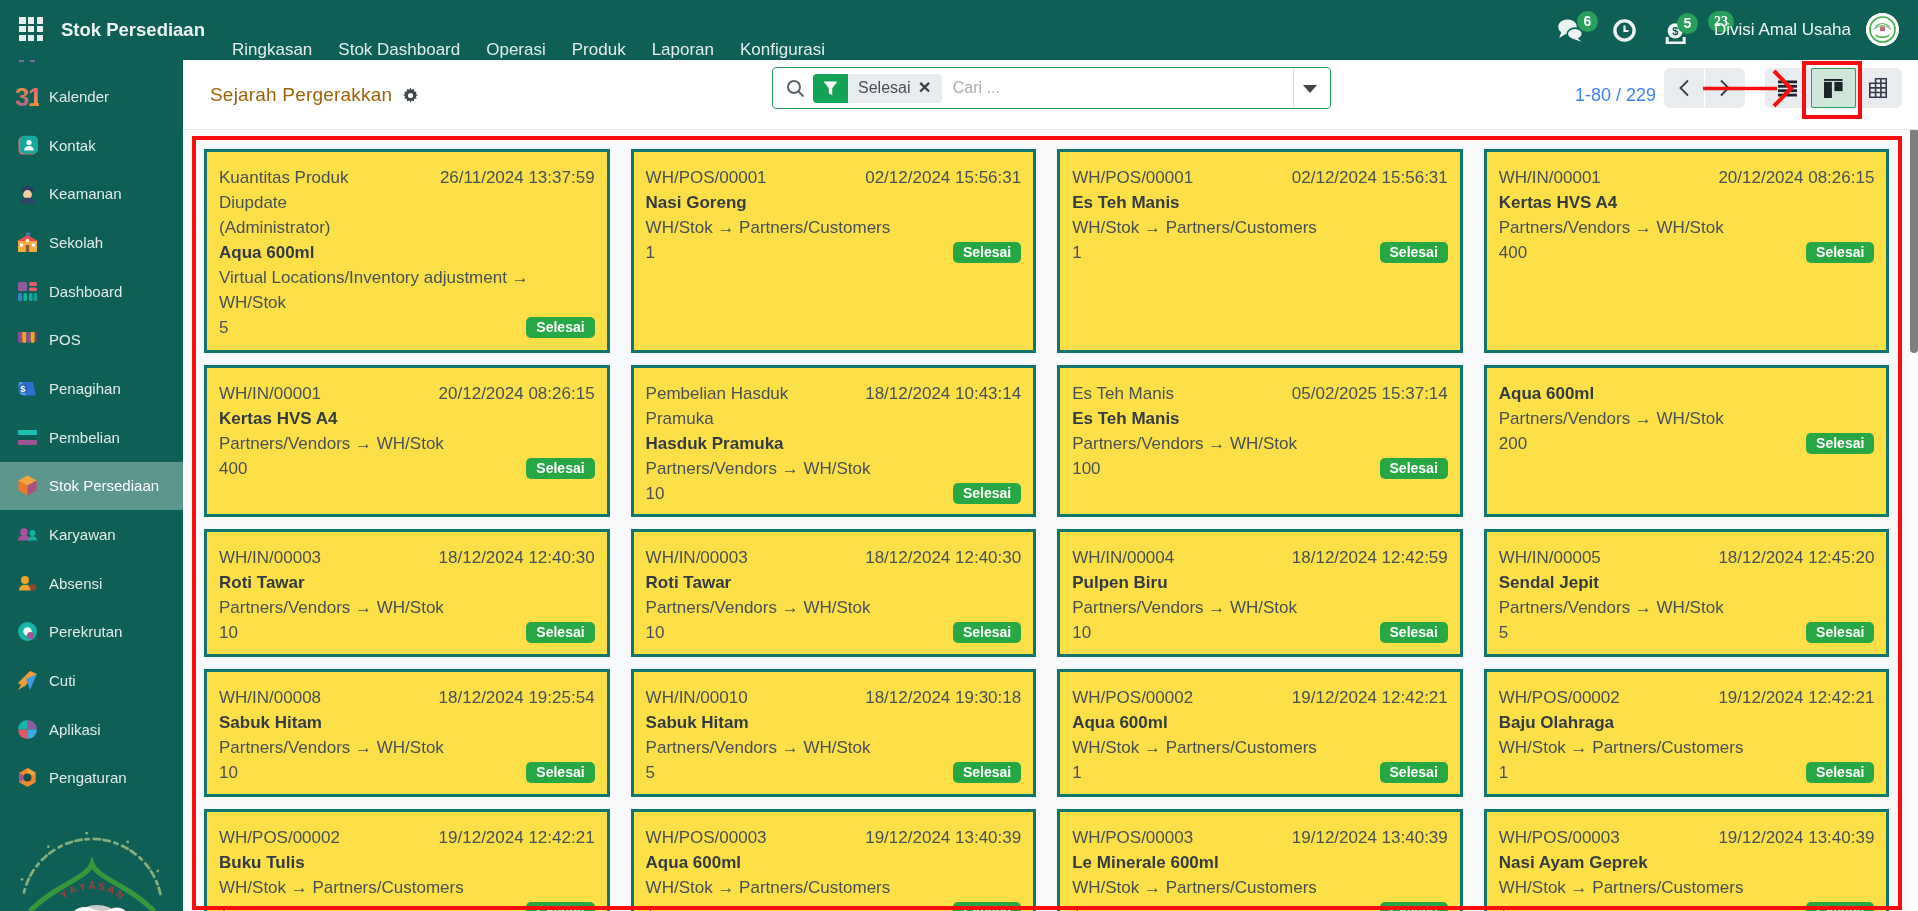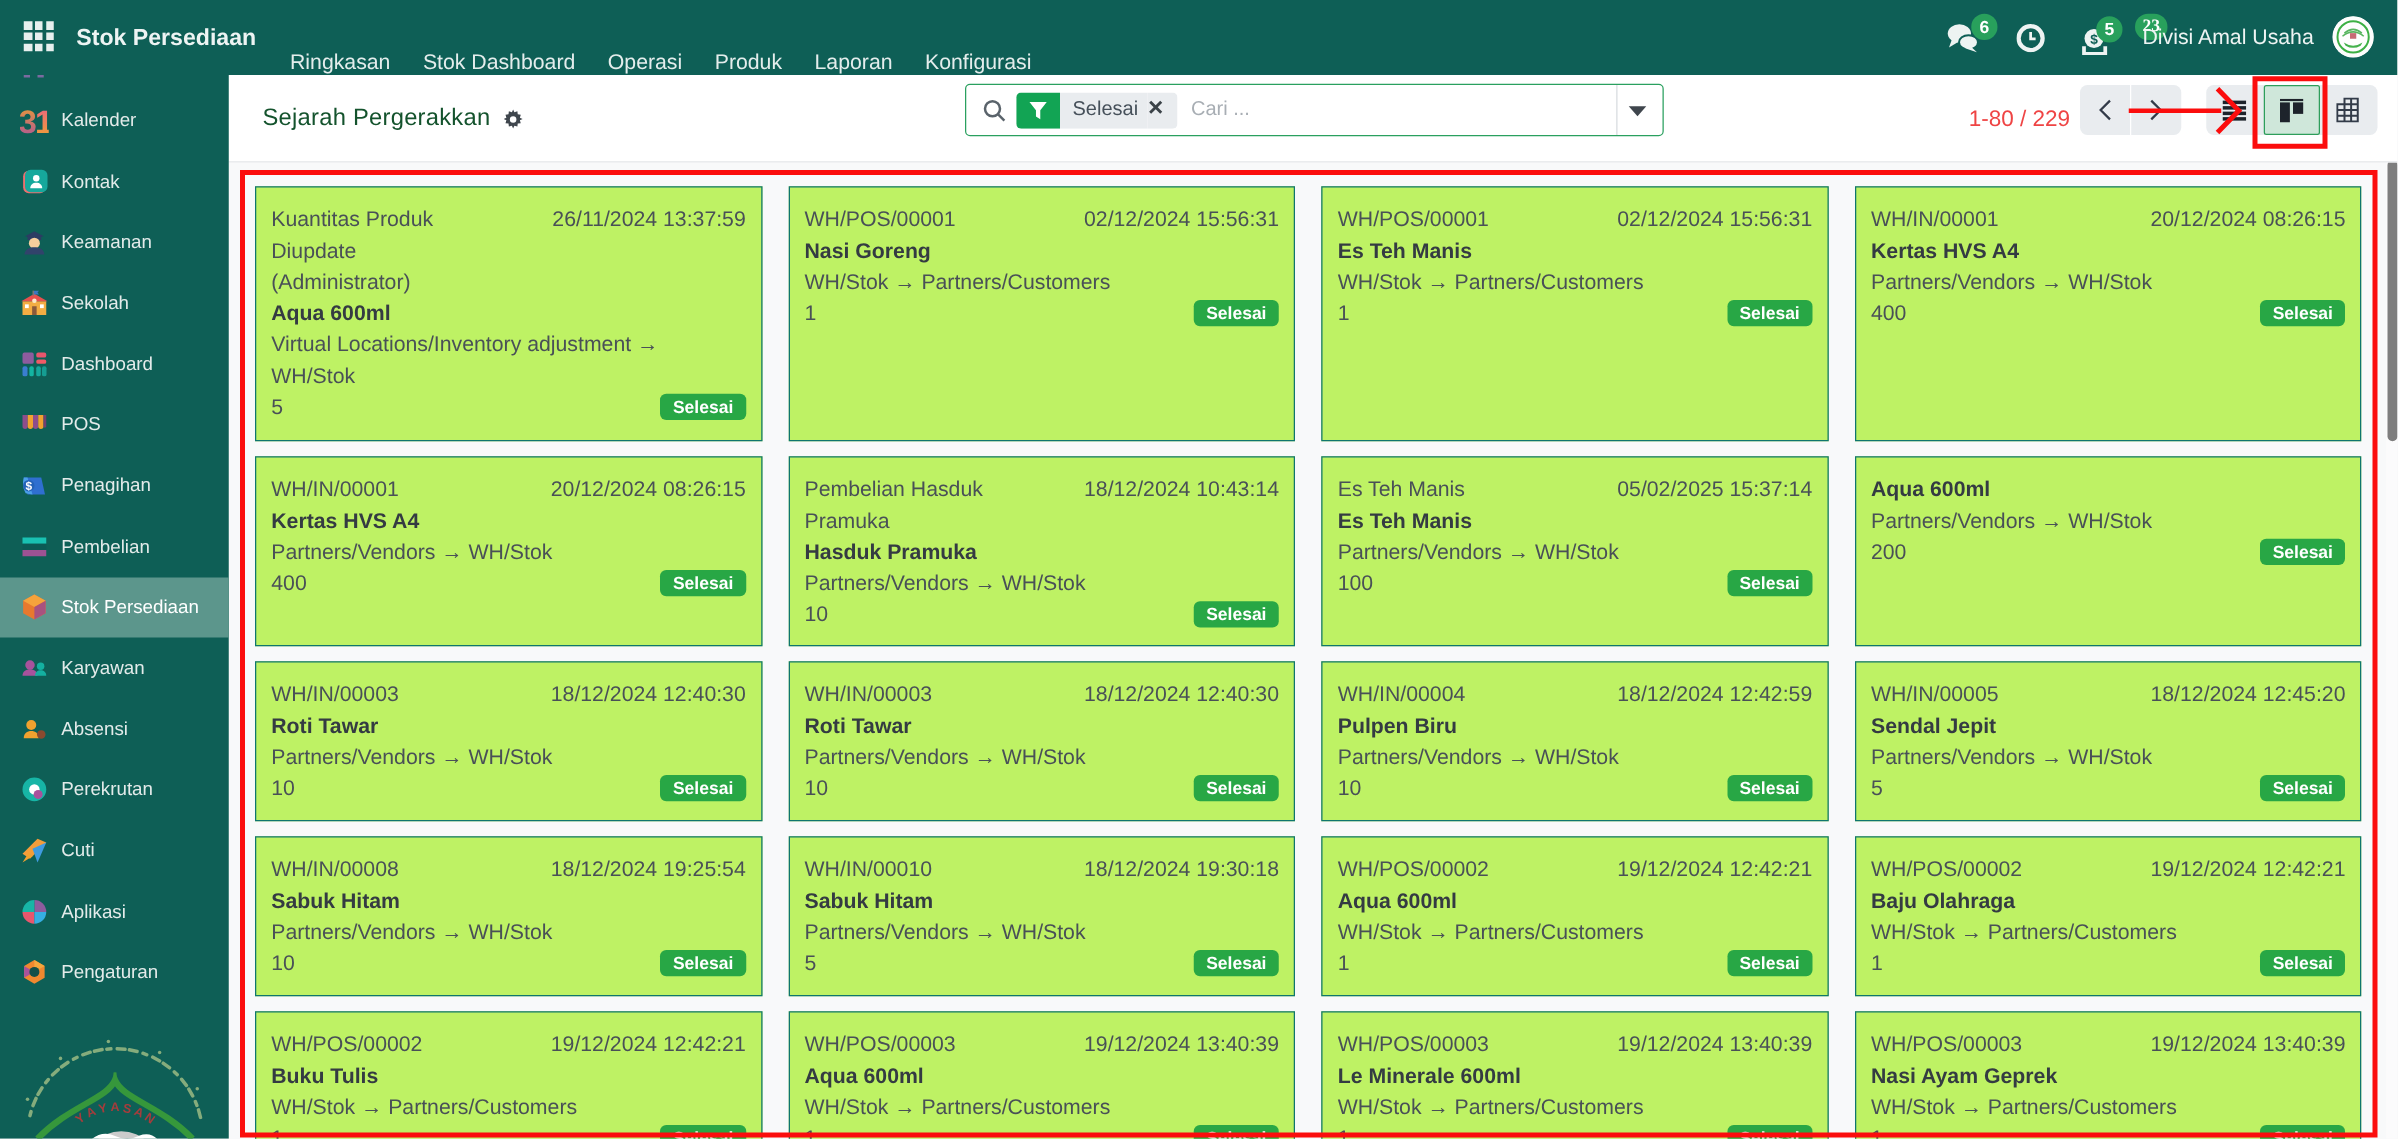--- a/index.html
+++ b/index.html
@@ -21,44 +21,44 @@
 .sidebar { position:absolute; left:0; top:60px; width:183px; height:851px; background:#0e5f56; z-index:4; }
 .frag { position:absolute; top:-3px; left:19px; width:5px; height:5px; background:#7a6ba0; z-index:7; }
 .frag2 { left:30px; }
 .side-items { position:absolute; top:12px; left:0; width:183px; }
 .sitem { height:48.7px; display:flex; align-items:center; padding-left:16px; color:#e3ebea; font-size:15px; }
 .sitem .sicon { width:23px; height:23px; margin-right:10px; flex:0 0 23px; }
 .sitem.active { background:#5c968c; color:#fff; }
 
 
 .controlbar { position:absolute; left:183px; top:60px; width:1735px; height:70px; background:#fff; border-bottom:1px solid #e3e6e9; z-index:3; }
-.title { position:absolute; left:27px; top:0; height:70px; line-height:70px; font-size:19px; letter-spacing:0.2px; color:#14532d; }
+.title { position:absolute; left:27px; top:0; height:70px; line-height:70px; font-size:19px; letter-spacing:0.2px; color:#a16207; }
 .gearwrap { position:absolute; left:219px; top:27px; }
 .searchbox { position:absolute; left:589px; top:7px; width:559px; height:42px; border:1.3px solid #2aa05f; border-radius:4px; background:#fff; display:flex; align-items:center; }
 .mag { margin-left:13px; }
 .chip { display:flex; align-items:center; height:29px; margin-left:8px; border-radius:4px; overflow:hidden; }
 .chip .cf { width:35px; height:29px; background:#12a454; display:flex; align-items:center; justify-content:center; }
 .chip .cl { background:#e9ecef; color:#46505a; height:29px; font-size:16px; padding:0 8px 0 10px; display:flex; align-items:center; }
 .chip .cx { background:#e9ecef; height:29px; color:#3b4248; font-size:21px; font-weight:bold; display:flex; align-items:center; padding-right:11px; padding-bottom:3px; }
 .placeholder { color:#a8aeb4; font-size:16px; margin-left:11px; }
 .caret { position:absolute; right:13px; top:17px; width:0; height:0; border-left:7px solid transparent; border-right:7px solid transparent; border-top:8px solid #3f464d; }
 .sep { position:absolute; right:36px; top:0; height:100%; border-left:1px solid #d8dbdf; }
-.pager-count { position:absolute; left:1392px; top:0; height:90px; line-height:70px; font-size:18px; color:#ef4444; }
+.pager-count { position:absolute; left:1392px; top:0; height:90px; line-height:70px; font-size:18px; color:#3b82f6; }
 .pagebtns { position:absolute; left:1481px; top:8px; display:flex; gap:1px; }
 .pbtn { width:40px; height:40px; background:#e9ecef; display:flex; align-items:center; justify-content:center; }
 .pbtn.l { border-radius:6px 0 0 6px; }
 .pbtn.r { border-radius:0 6px 6px 0; }
 .switcher { position:absolute; left:1582px; top:8px; width:137px; height:40px; background:#e9ecef; border-radius:6px; display:flex; }
 .sw { width:45.6px; height:40px; display:flex; align-items:center; justify-content:center; }
 .sw.active { background:#cfe7da; border:1px solid #2e9e5b; border-radius:2px; }
 
 
 .content { position:absolute; left:183px; top:130px; width:1735px; height:781px; background:#f8f9fa; }
 .kgrid { position:absolute; left:21px; top:19px; display:grid; grid-template-columns:repeat(4,405.6px); grid-template-rows:204px 152px 128px 128px 140px; column-gap:21px; row-gap:12px; }
-.card { background:#bef264; border:1px solid #0f766e; padding:13px 12px; font-size:17px; line-height:25px; color:#495057; }
+.card { background:#fde047; border:3px solid #0f766e; padding:13px 12px; font-size:17px; line-height:25px; color:#495057; }
 .hd { display:flex; justify-content:space-between; align-items:flex-start; }
 .hd .ref { }
 .hd .refw { width:172px; }
 .hd .dt { white-space:nowrap;margin-left:28px; }
 .prod { font-weight:bold; color:#343b42; }
 .qty { display:flex; justify-content:space-between; align-items:center; height:25px; }
 .badge { background:#28a745; color:#fff; font-size:14px; font-weight:bold; height:21px; line-height:21px; padding:0 10px; border-radius:5px; }
 
 
 .sb-track { position:absolute; left:1909px; top:130px; width:9px; height:781px; background:#fbfbfc; }

